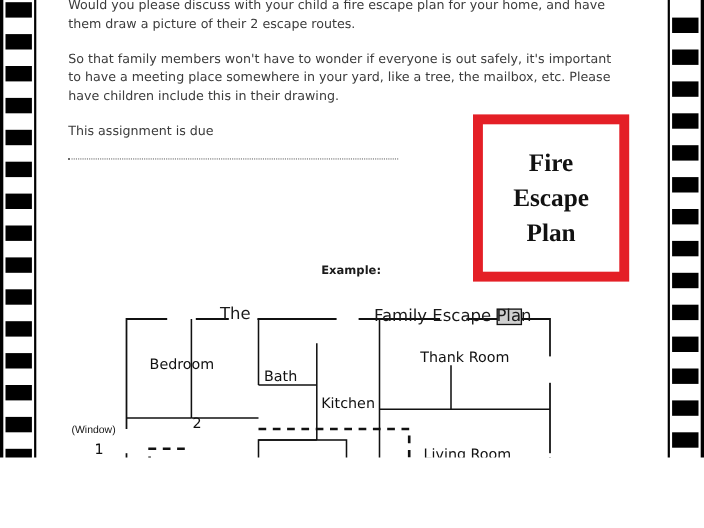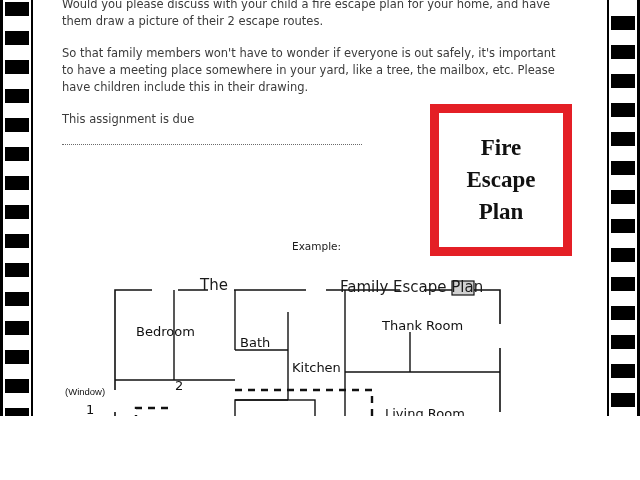--- a/index.html
+++ b/index.html
@@ -110,21 +110,21 @@
     line-height: 32px;
     text-align: left;
   }
 
   
   .example-label {
     position: absolute;
     left: 292px;
     top: 240px;
     font-family: "DejaVu Sans", sans-serif;
-    font-weight: normal;
+    font-weight: bold;
     font-size: 10.5px;
     color: #1a1a1a;
   }
 
   
   .plan {
     position: absolute;
     left: 60px;
     top: 272px;
     width: 520px;

